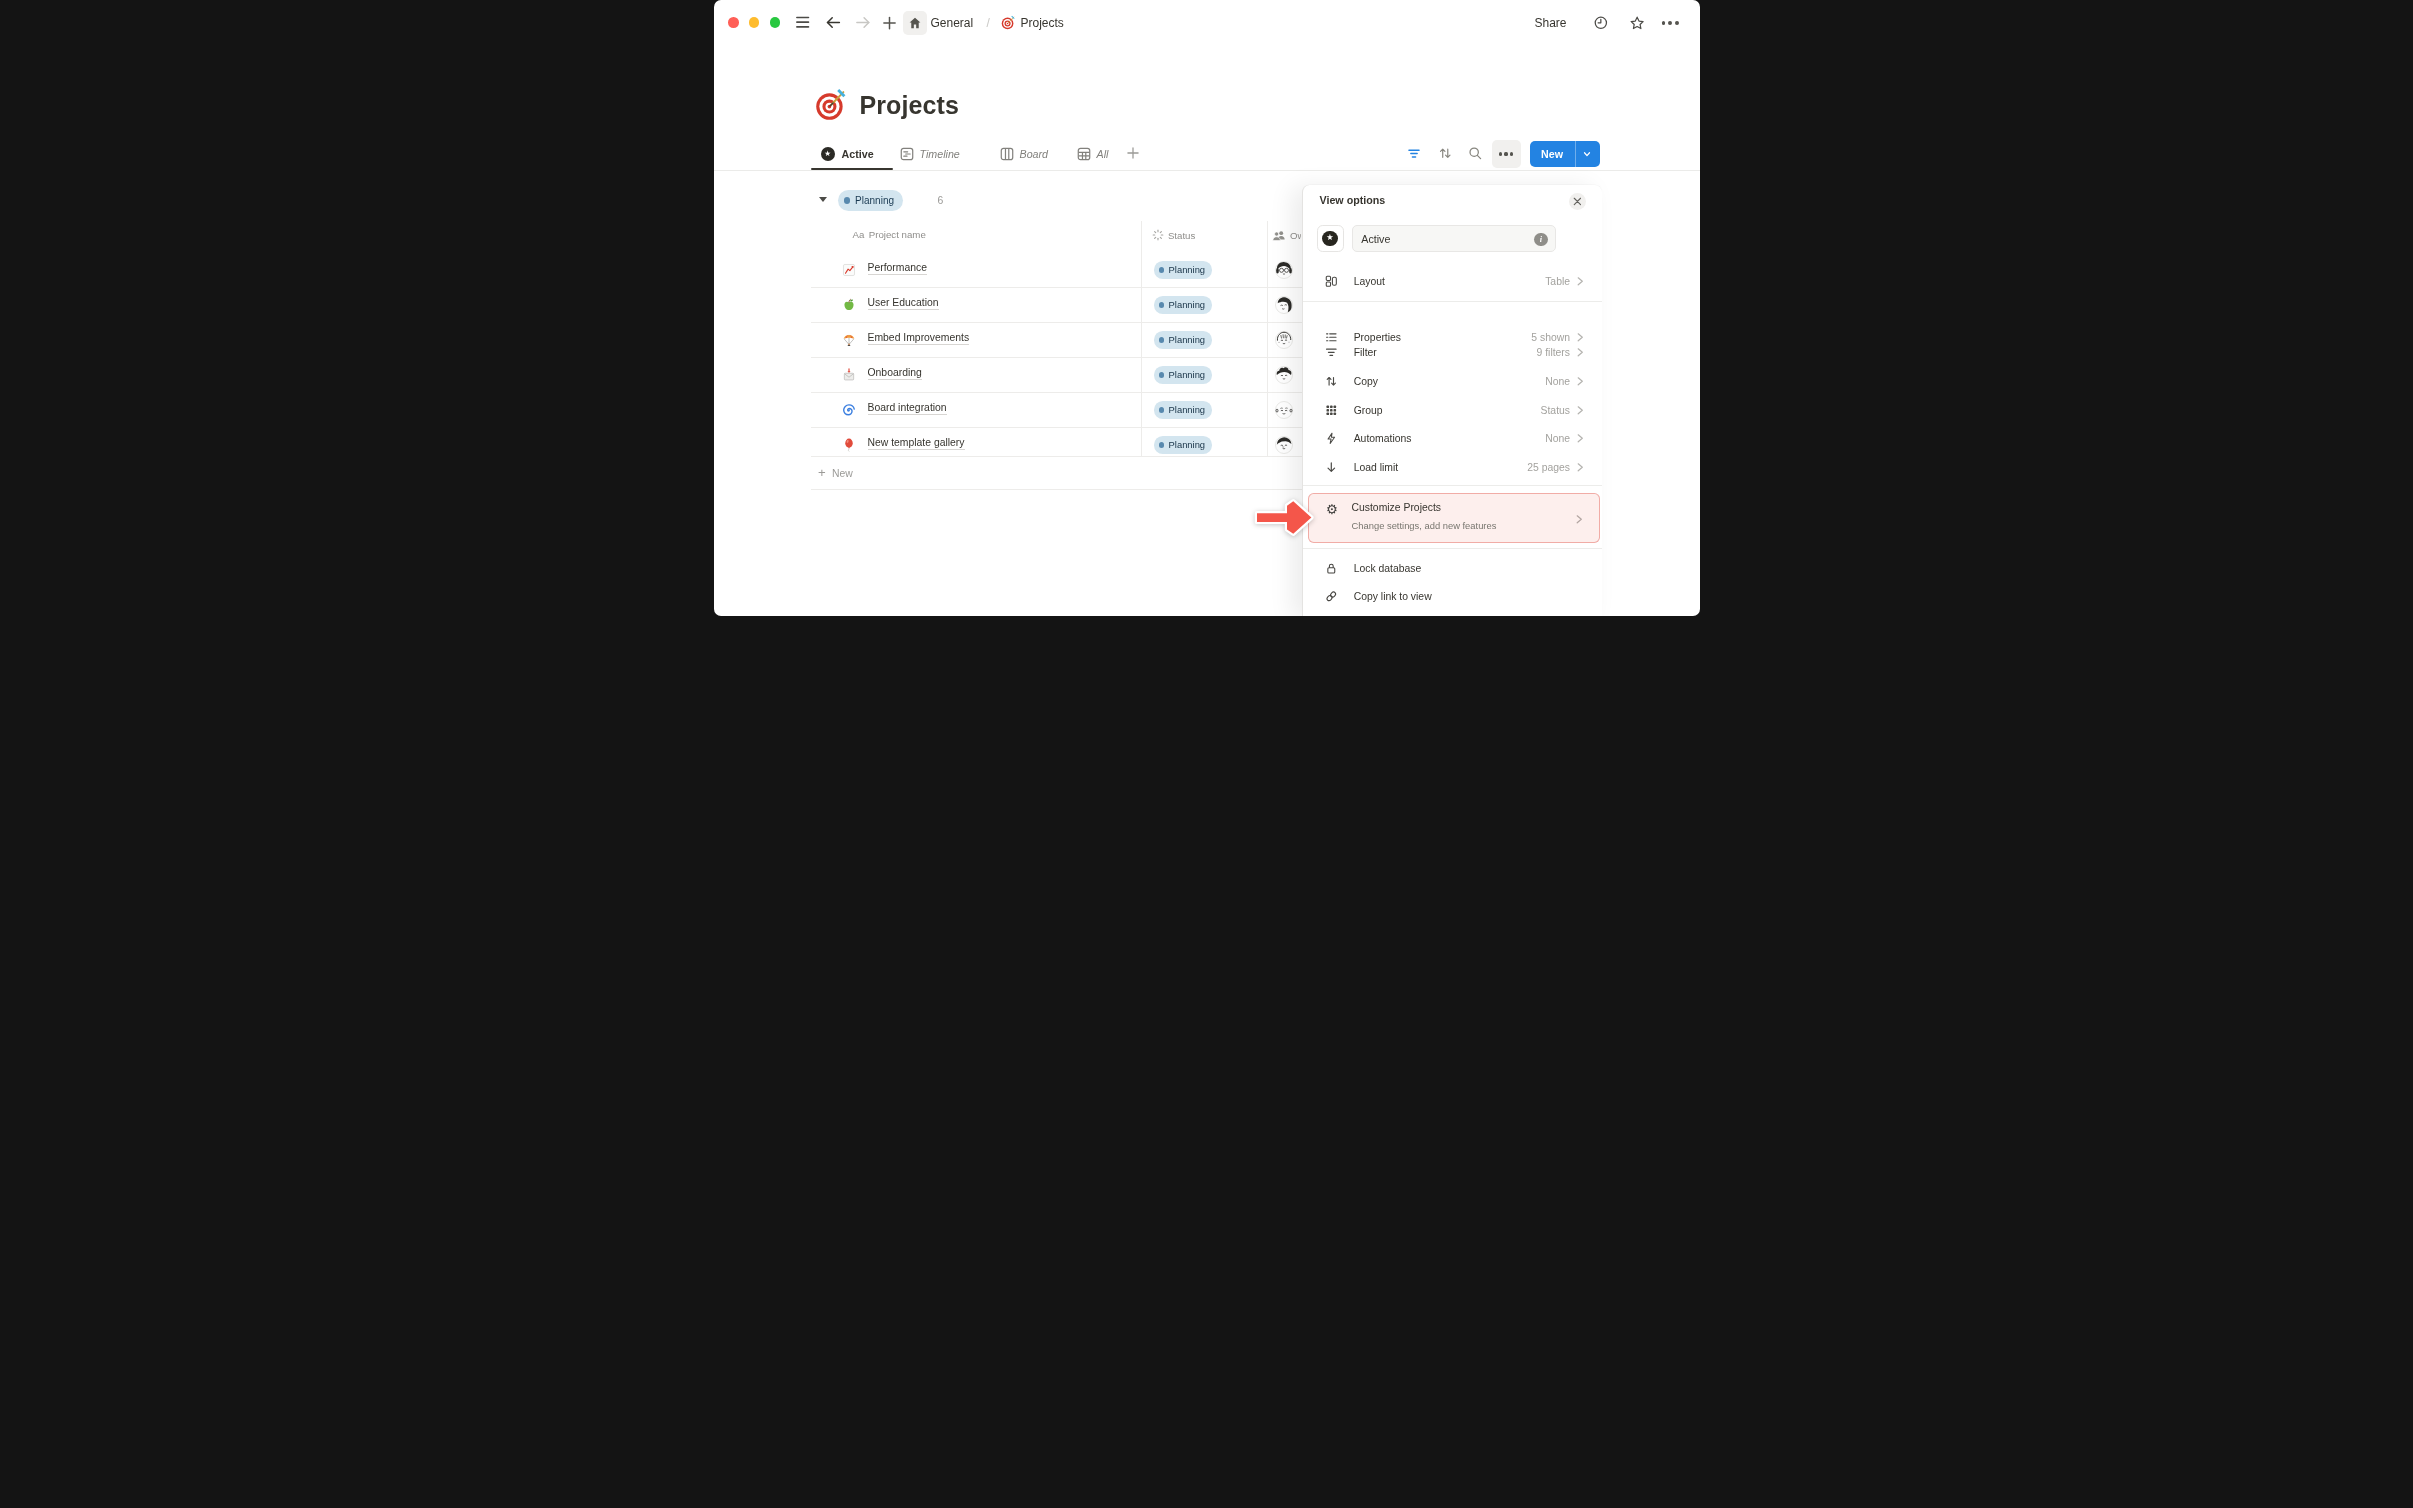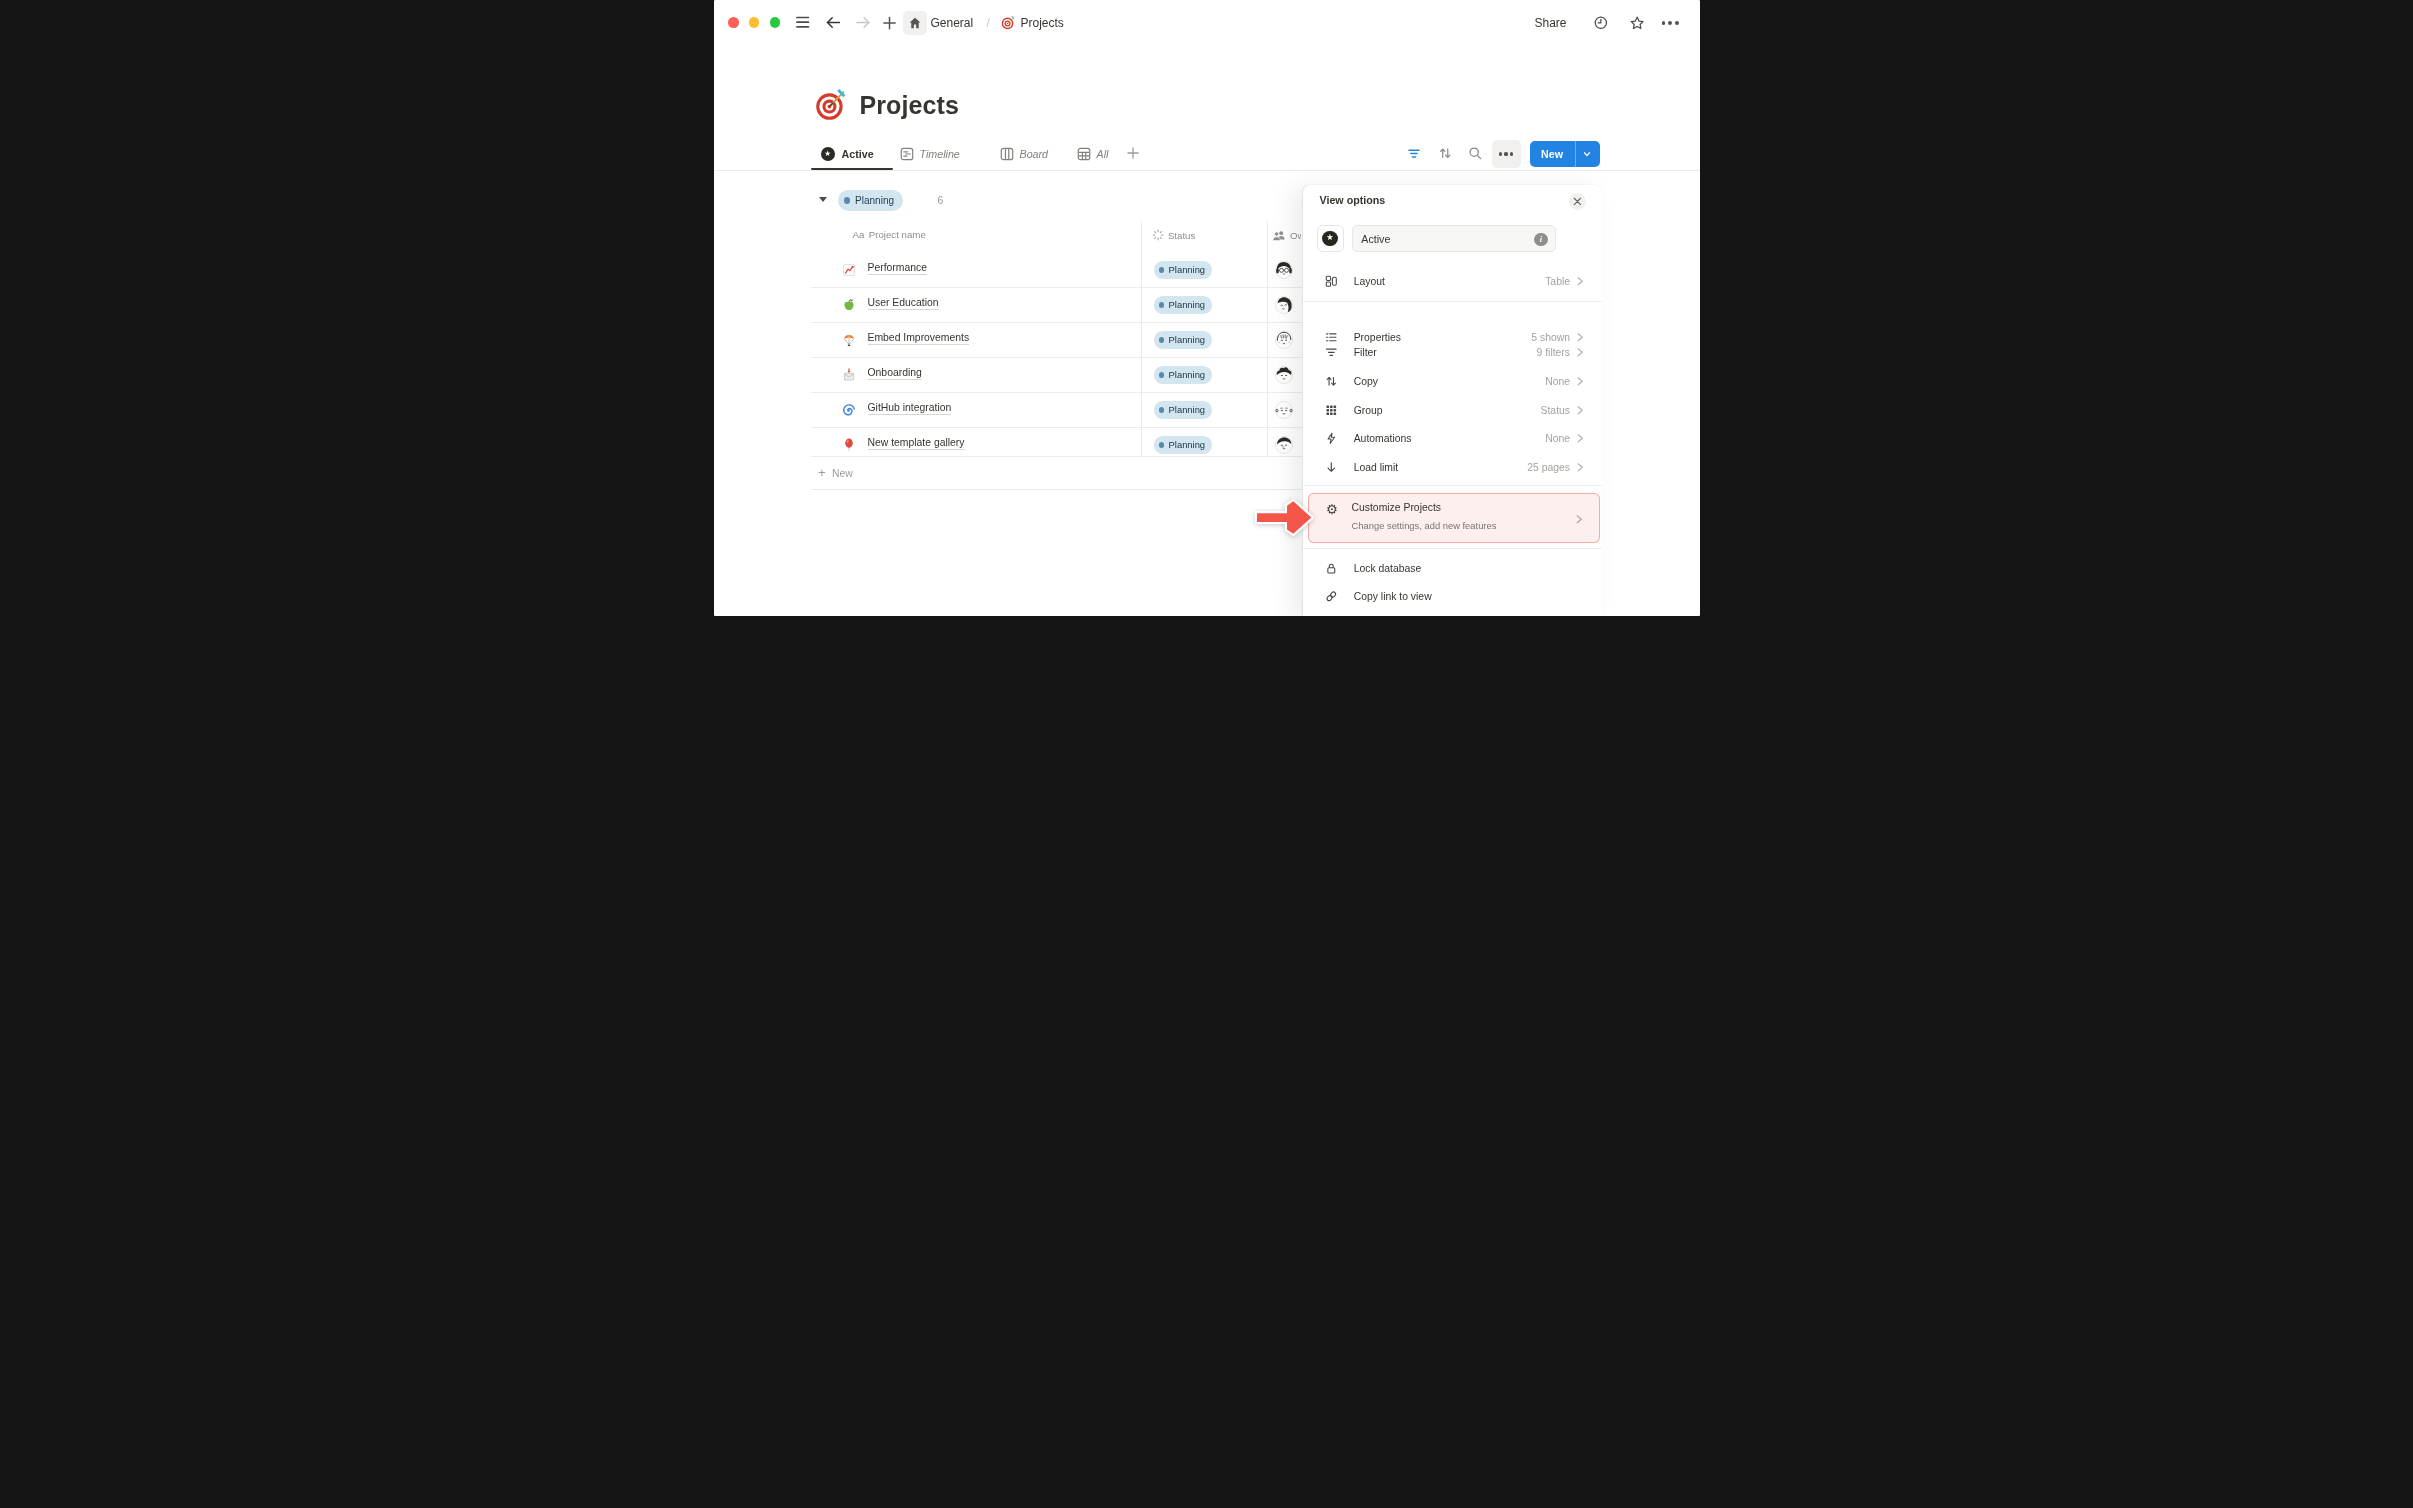--- a/index.html
+++ b/index.html
@@ -1,17 +1,17 @@
 <!DOCTYPE html>
 <html style="font-size:10px"><head>
 <meta charset="utf-8">
 <style>
   html,body{margin:0;padding:0;background:#141414;}
   body{font-family:"Liberation Sans","DejaVu Sans",sans-serif;-webkit-font-smoothing:antialiased;}
-  #window{position:relative;width:986px;height:616px;background:#fff;border-radius:1px;overflow:hidden;margin:0 auto;}
+  #window{position:relative;width:986px;height:616px;background:#fff;border-radius:7px;overflow:hidden;margin:0 auto;}
   .abs{position:absolute;}
   svg{display:block;}
   
   .tl{width:10.7px;height:10.7px;border-radius:50%;top:17px;}
   .home-btn{left:189px;top:10.7px;width:24px;height:24px;border-radius:5px;background:#f1f0ee;display:flex;align-items:center;justify-content:center;}
   .crumb{top:15.7px;font-size:12px;color:#37352f;font-weight:500;}
   .crumb-sep{color:#c9c8c5;font-weight:400;}
   .share{left:821px;top:15.7px;font-size:12px;color:#37352f;font-weight:500;}
   
   .page-title{left:146px;top:91px;font-size:25px;font-weight:700;color:#37352f;letter-spacing:0.1px;}
@@ -379,21 +379,21 @@
           </svg>
       </span>
     </div>
 
     <div class="row">
       <span class="emoji">
         <svg width="14" height="14" viewBox="0 0 24 24" fill="none" stroke="#3b7fe0" stroke-linecap="round">
             <path d="M12.5 12.2 a1.4 1.4 0 0 1 -2.8 0 a2.9 2.9 0 0 1 2.9 -2.9 a4.6 4.6 0 0 1 4.6 4.6 a6.3 6.3 0 0 1 -6.3 6.3 a8 8 0 0 1 -8 -8 a9 9 0 0 1 9 -9 a9.3 9.3 0 0 1 9.1 7.3" stroke-width="2.4"></path>
           </svg>
       </span>
-      <span class="rtitle">GitHub integration</span>
+      <span class="rtitle">Board integration</span>
       <span class="pill">
           <span class="pdot"></span>
           <span class="ptxt">Planning</span>
         </span>
       <span class="avatar">
         <svg width="20" height="20" viewBox="0 0 32 32">
             <circle cx="16" cy="16" r="13.6" fill="#fff" stroke="#dcdbd8"></circle>
             <ellipse cx="4.8" cy="17" rx="1.6" ry="2.3" fill="none" stroke="#2c2b28" stroke-width="1.2"></ellipse>
             <ellipse cx="27.2" cy="17" rx="1.6" ry="2.3" fill="none" stroke="#2c2b28" stroke-width="1.2"></ellipse>
             <path d="M10.8 13.2 q1.3 -.8 2.6 -.2 M18.6 13 q1.3 -.6 2.6 0" stroke="#2c2b28" stroke-width="1" fill="none" stroke-linecap="round"></path>

